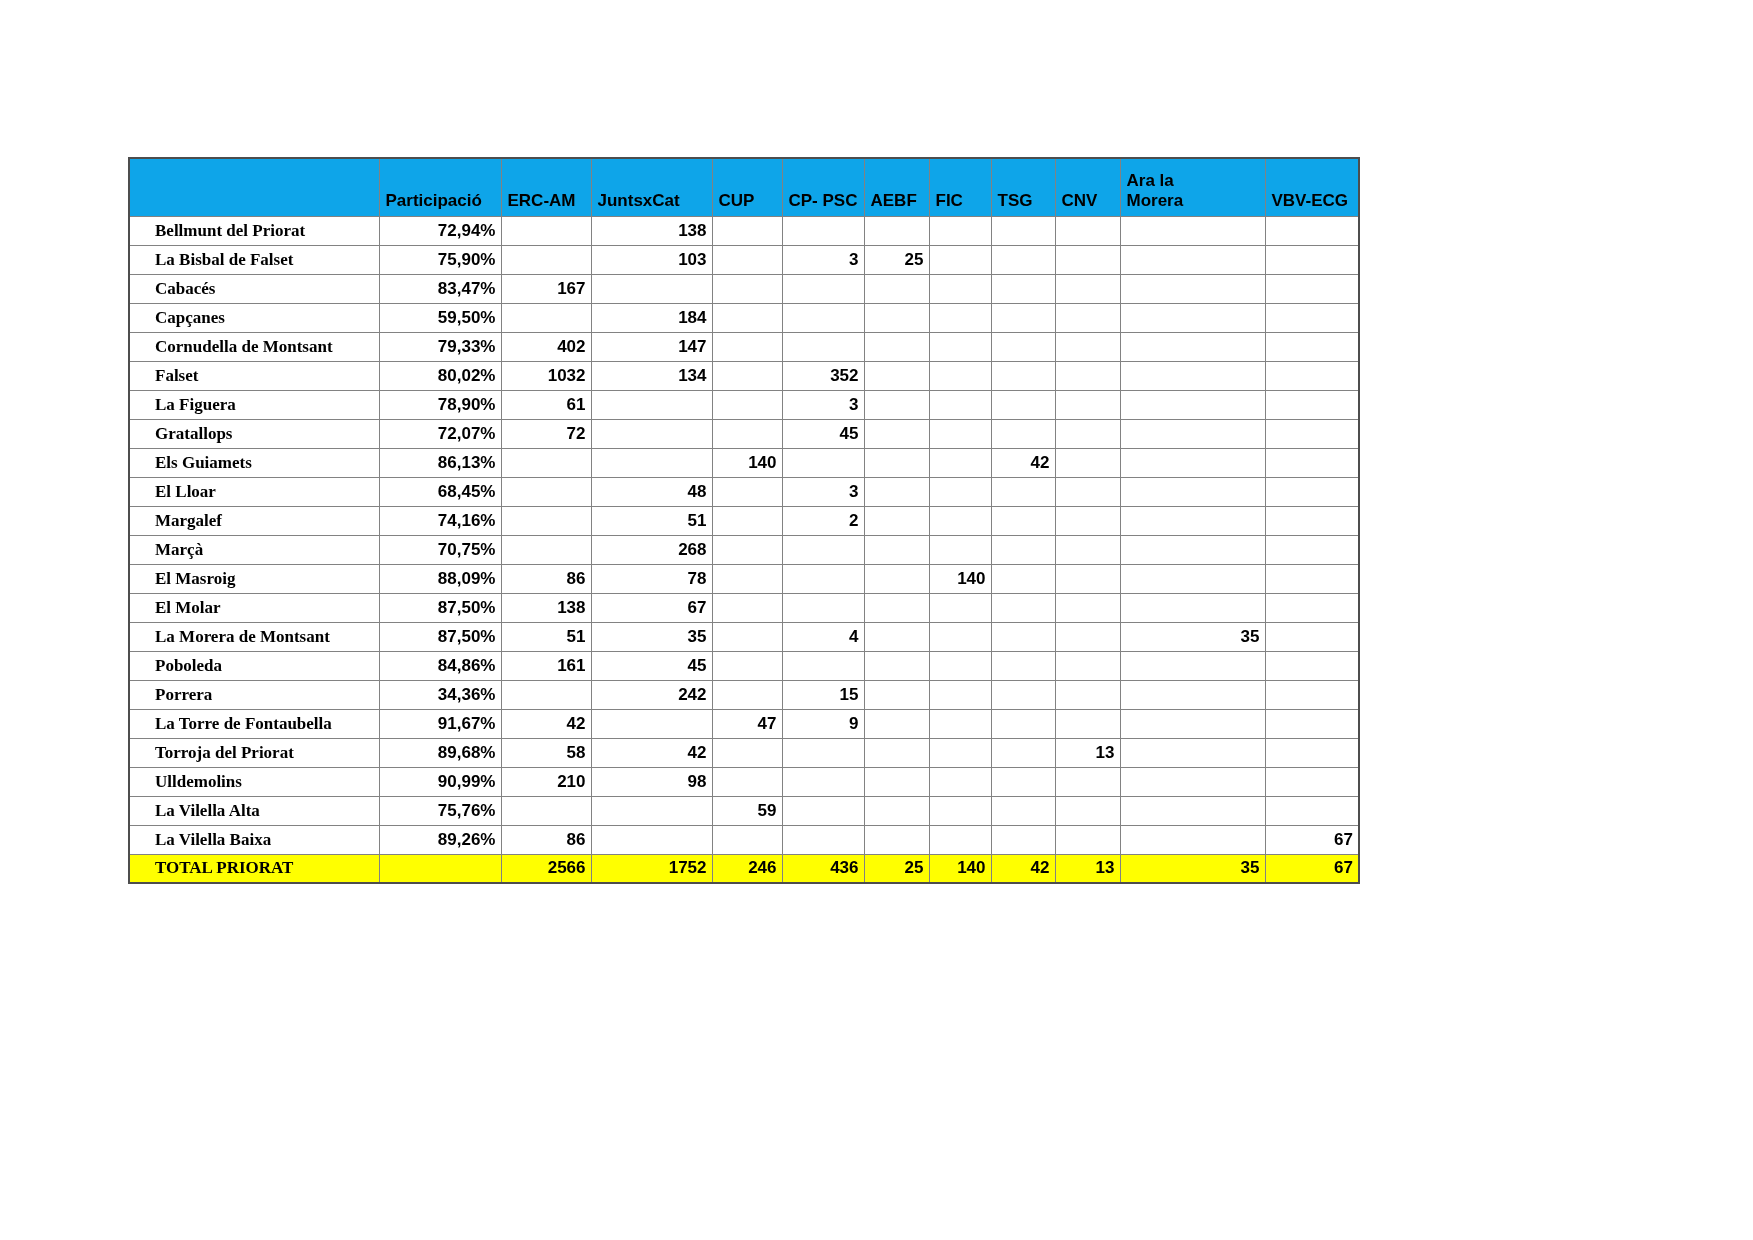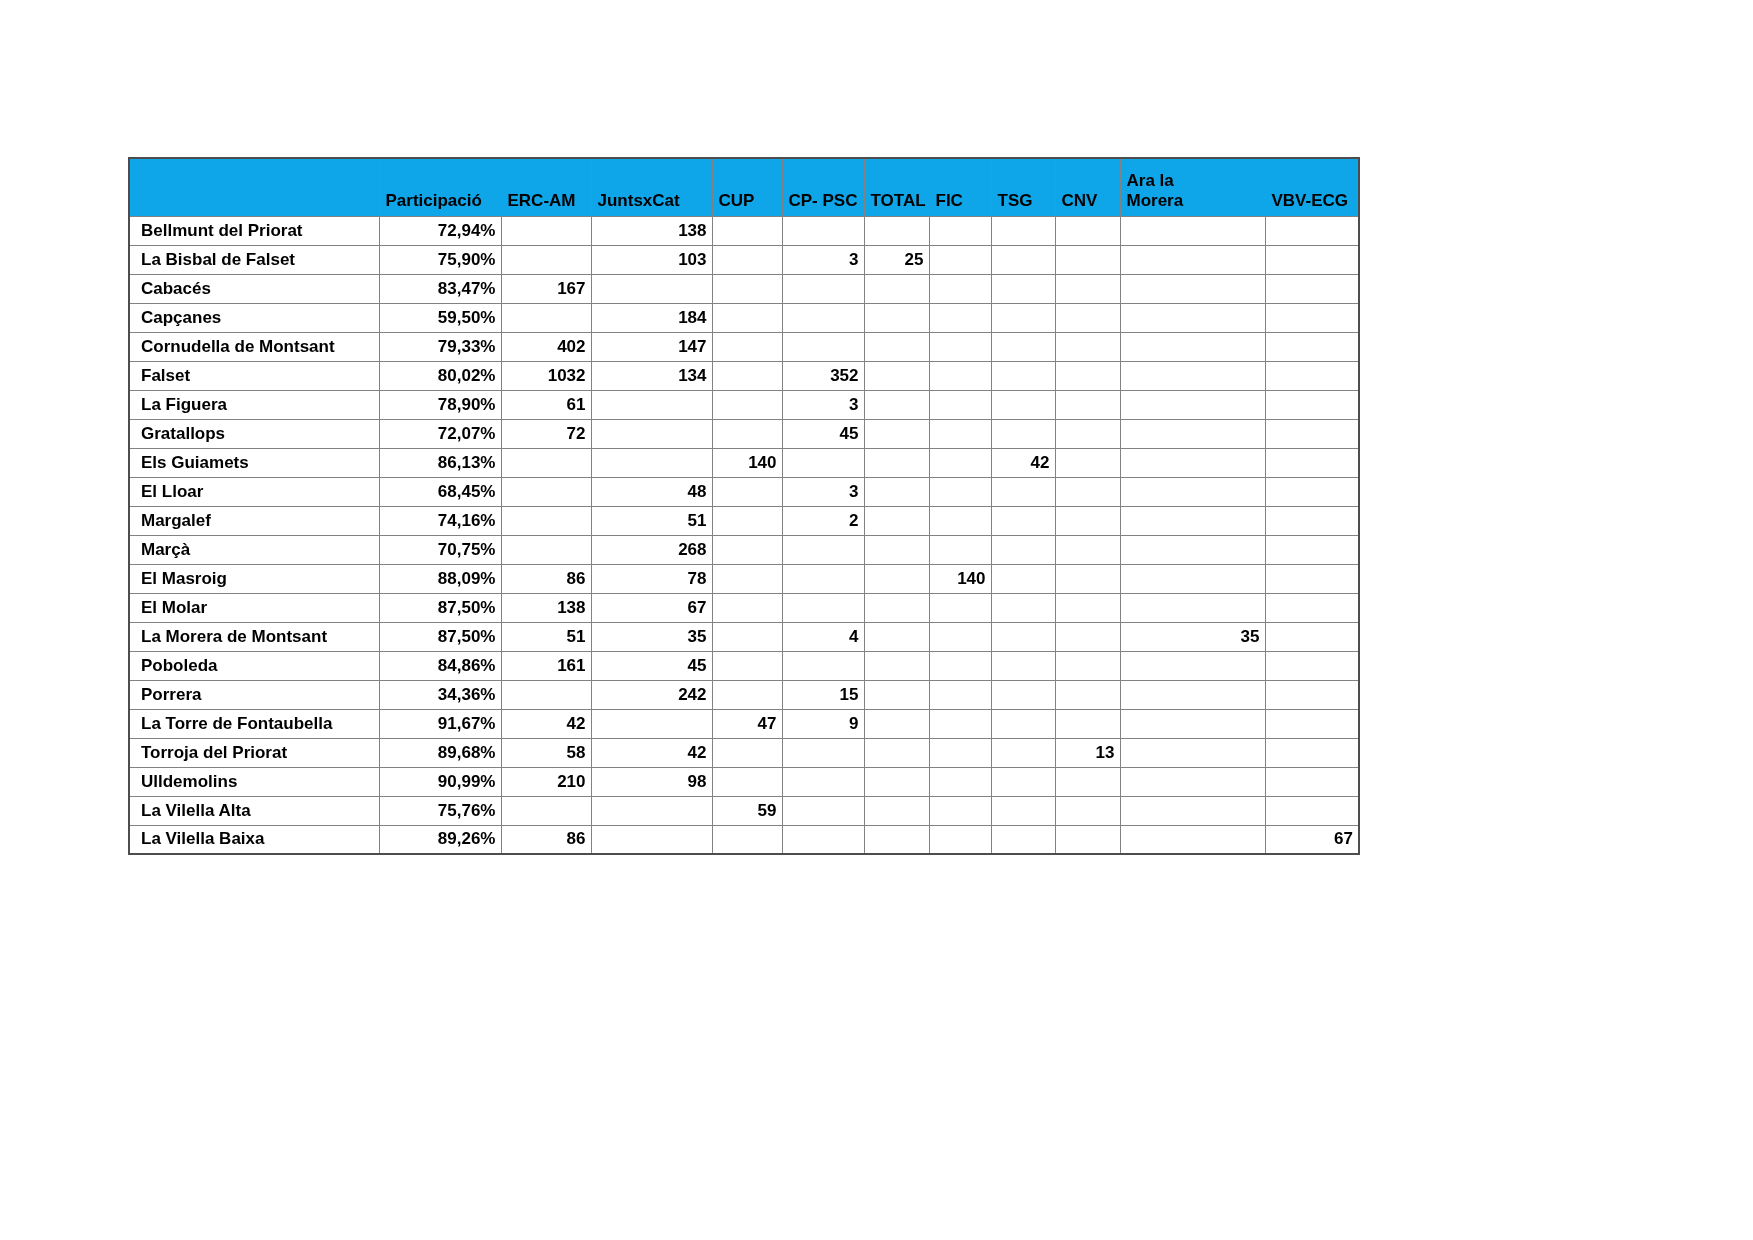--- a/index.html
+++ b/index.html
@@ -31,21 +31,21 @@
     background:#0ea5e9;
     text-align:left;
     vertical-align:bottom;
     height:58px;
     padding-bottom:4px;
     line-height:1.2;
   }
   
   thead th:nth-child(11) .hdr{display:block;width:78px;white-space:normal;}
   tbody tr{height:29px;}
-  tbody th{text-align:left;padding-left:11px;}
+  tbody th{text-align:left;padding-left:25px;font-family:Liberation Serif, serif;}
   td.num{text-align:right;padding-right:5px;}
   tr.total-row th, tr.total-row td{background:#ffff00;}
 </style>
 </head>
 <body>
 
 <div class="page">
   <div class="table-wrap">
     <table>
       <colgroup>
@@ -63,21 +63,21 @@
           <col style="width:94px">
       </colgroup>
       <thead>
         <tr>
           <th><span class="hdr"></span></th>
           <th><span class="hdr">Participació</span></th>
           <th><span class="hdr">ERC-AM</span></th>
           <th><span class="hdr">JuntsxCat</span></th>
           <th><span class="hdr">CUP</span></th>
           <th><span class="hdr">CP- PSC</span></th>
-          <th><span class="hdr">TOTAL</span></th>
+          <th><span class="hdr">AEBF</span></th>
           <th><span class="hdr">FIC</span></th>
           <th><span class="hdr">TSG</span></th>
           <th><span class="hdr">CNV</span></th>
           <th>
               <span class="hdr">Ara la Morera</span>
             </th>
           <th><span class="hdr">VBV-ECG</span></th>
         </tr>
       </thead>
       <tbody>
@@ -382,16 +382,30 @@
     <td class="num"></td>
     <td class="num"></td>
     <td class="num"></td>
     <td class="num"></td>
     <td class="num"></td>
     <td class="num"></td>
     <td class="num"></td>
     <td class="num"></td>
     <td class="num">67</td>
   </tr>
+          <tr class="total-row">
+    <th>TOTAL PRIORAT</th>
+    <td class="num"></td>
+    <td class="num">2566</td>
+    <td class="num">1752</td>
+    <td class="num">246</td>
+    <td class="num">436</td>
+    <td class="num">25</td>
+    <td class="num">140</td>
+    <td class="num">42</td>
+    <td class="num">13</td>
+    <td class="num">35</td>
+    <td class="num">67</td>
+  </tr>
         </tbody>
     </table>
   </div>
 </div>
 
 </body></html>

